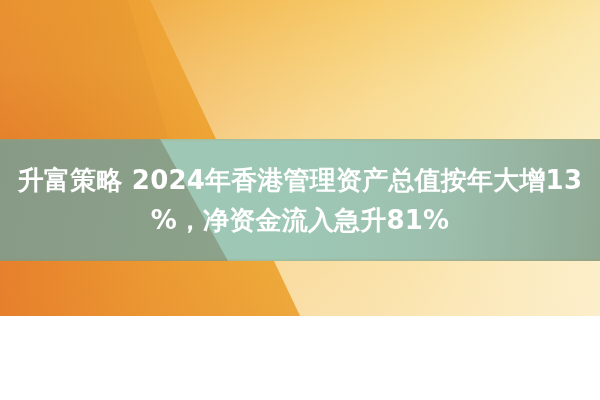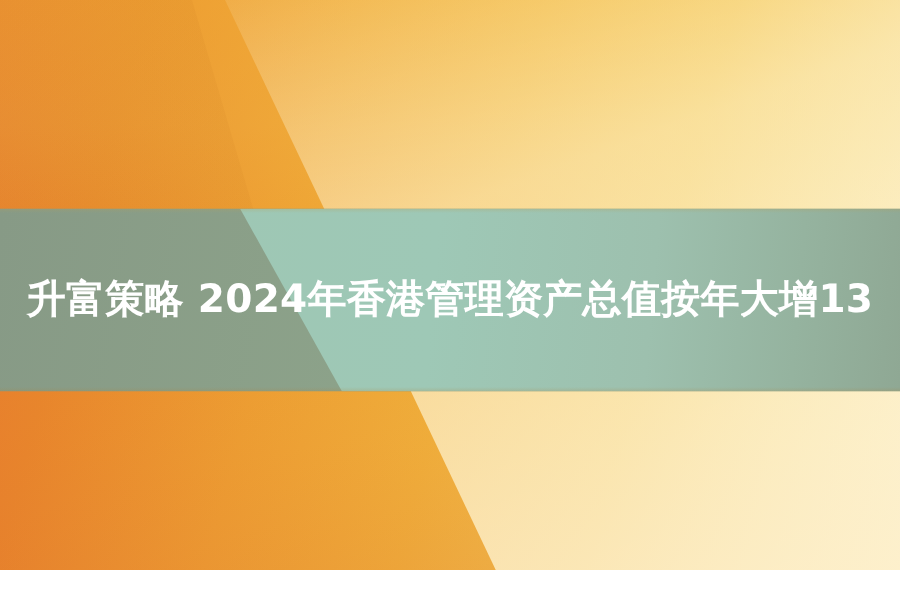--- a/index.html
+++ b/index.html
@@ -4,21 +4,21 @@
 <style>
   html, body {
     margin: 0;
     padding: 0;
     background: #ffffff;
   }
 
   #banner {
     position: relative;
     width: 600px;
-    height: 380px;
+    height: 316px;
     overflow: hidden;
     font-family: "DejaVu Sans", "Liberation Sans", sans-serif;
   }
 
   
 
   
   .bg-base {
     position: absolute;
     inset: 0;
@@ -144,15 +144,16 @@
 
   <div class="band">
     <div class="band-left"></div>
     <div class="band-right"></div>
     <div class="band-edge-top"></div>
     <div class="band-edge-bottom"></div>
   </div>
 
   <div class="headline">
     <div class="headline-line">升富策略 2024年香港管理资产总值按年大增13</div>
+    <div class="headline-line">%，净资金流入急升81%</div>
   </div>
 
 </div>
 
 </body></html>

